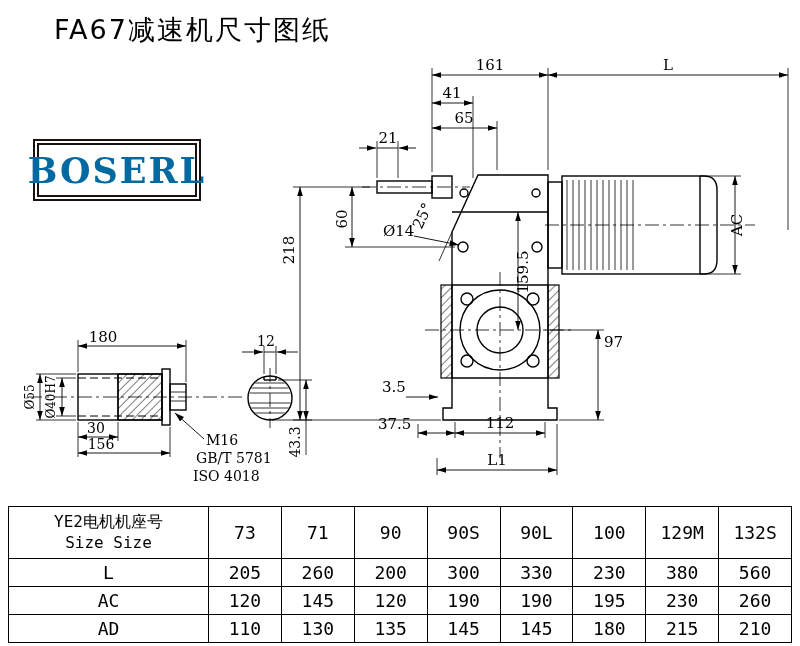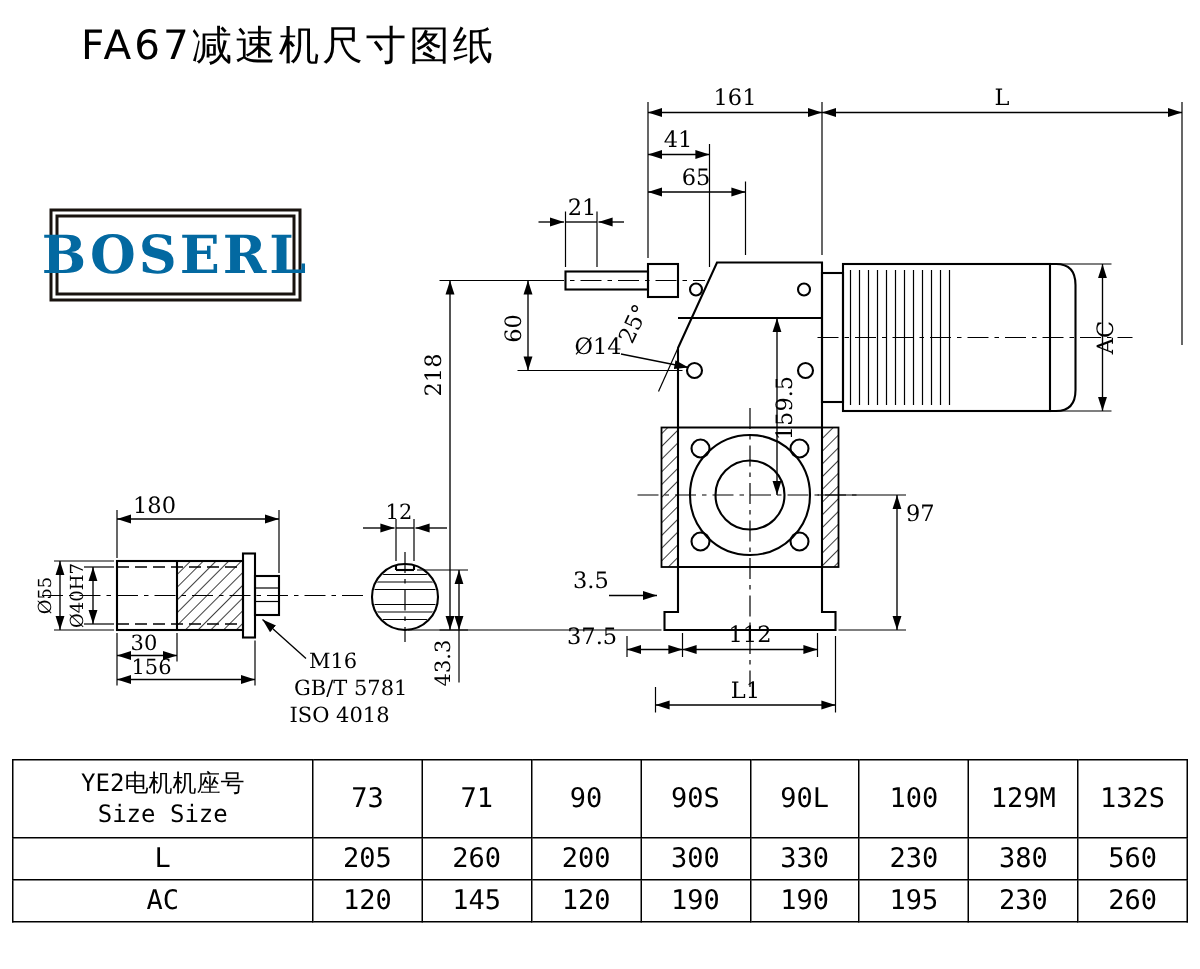--- a/index.html
+++ b/index.html
@@ -267,14 +267,25 @@
     <td>AC</td>
     <td>120</td>
     <td>145</td>
     <td>120</td>
     <td>190</td>
     <td>190</td>
     <td>195</td>
     <td>230</td>
     <td>260</td>
   </tr>
+  <tr class="r-data">
+    <td>AD</td>
+    <td>110</td>
+    <td>130</td>
+    <td>135</td>
+    <td>145</td>
+    <td>145</td>
+    <td>180</td>
+    <td>215</td>
+    <td>210</td>
+  </tr>
 </tbody>
   </table>
 
 </body></html>

